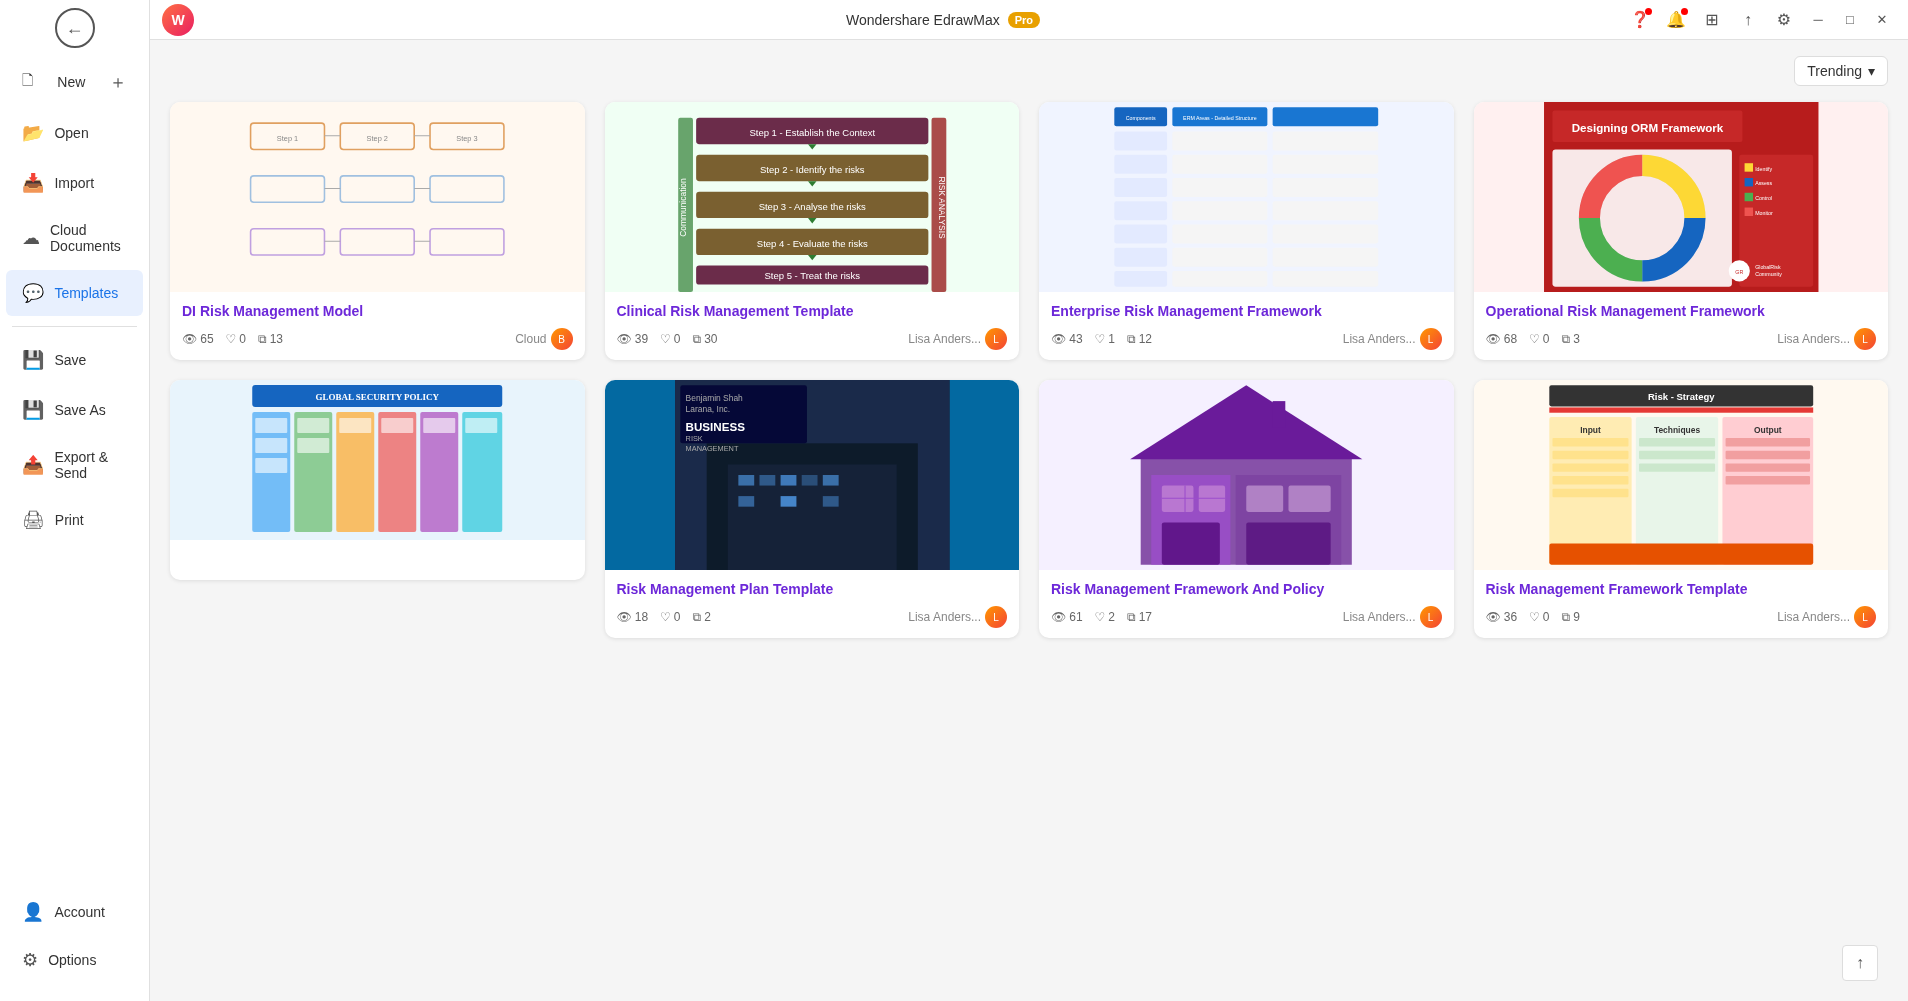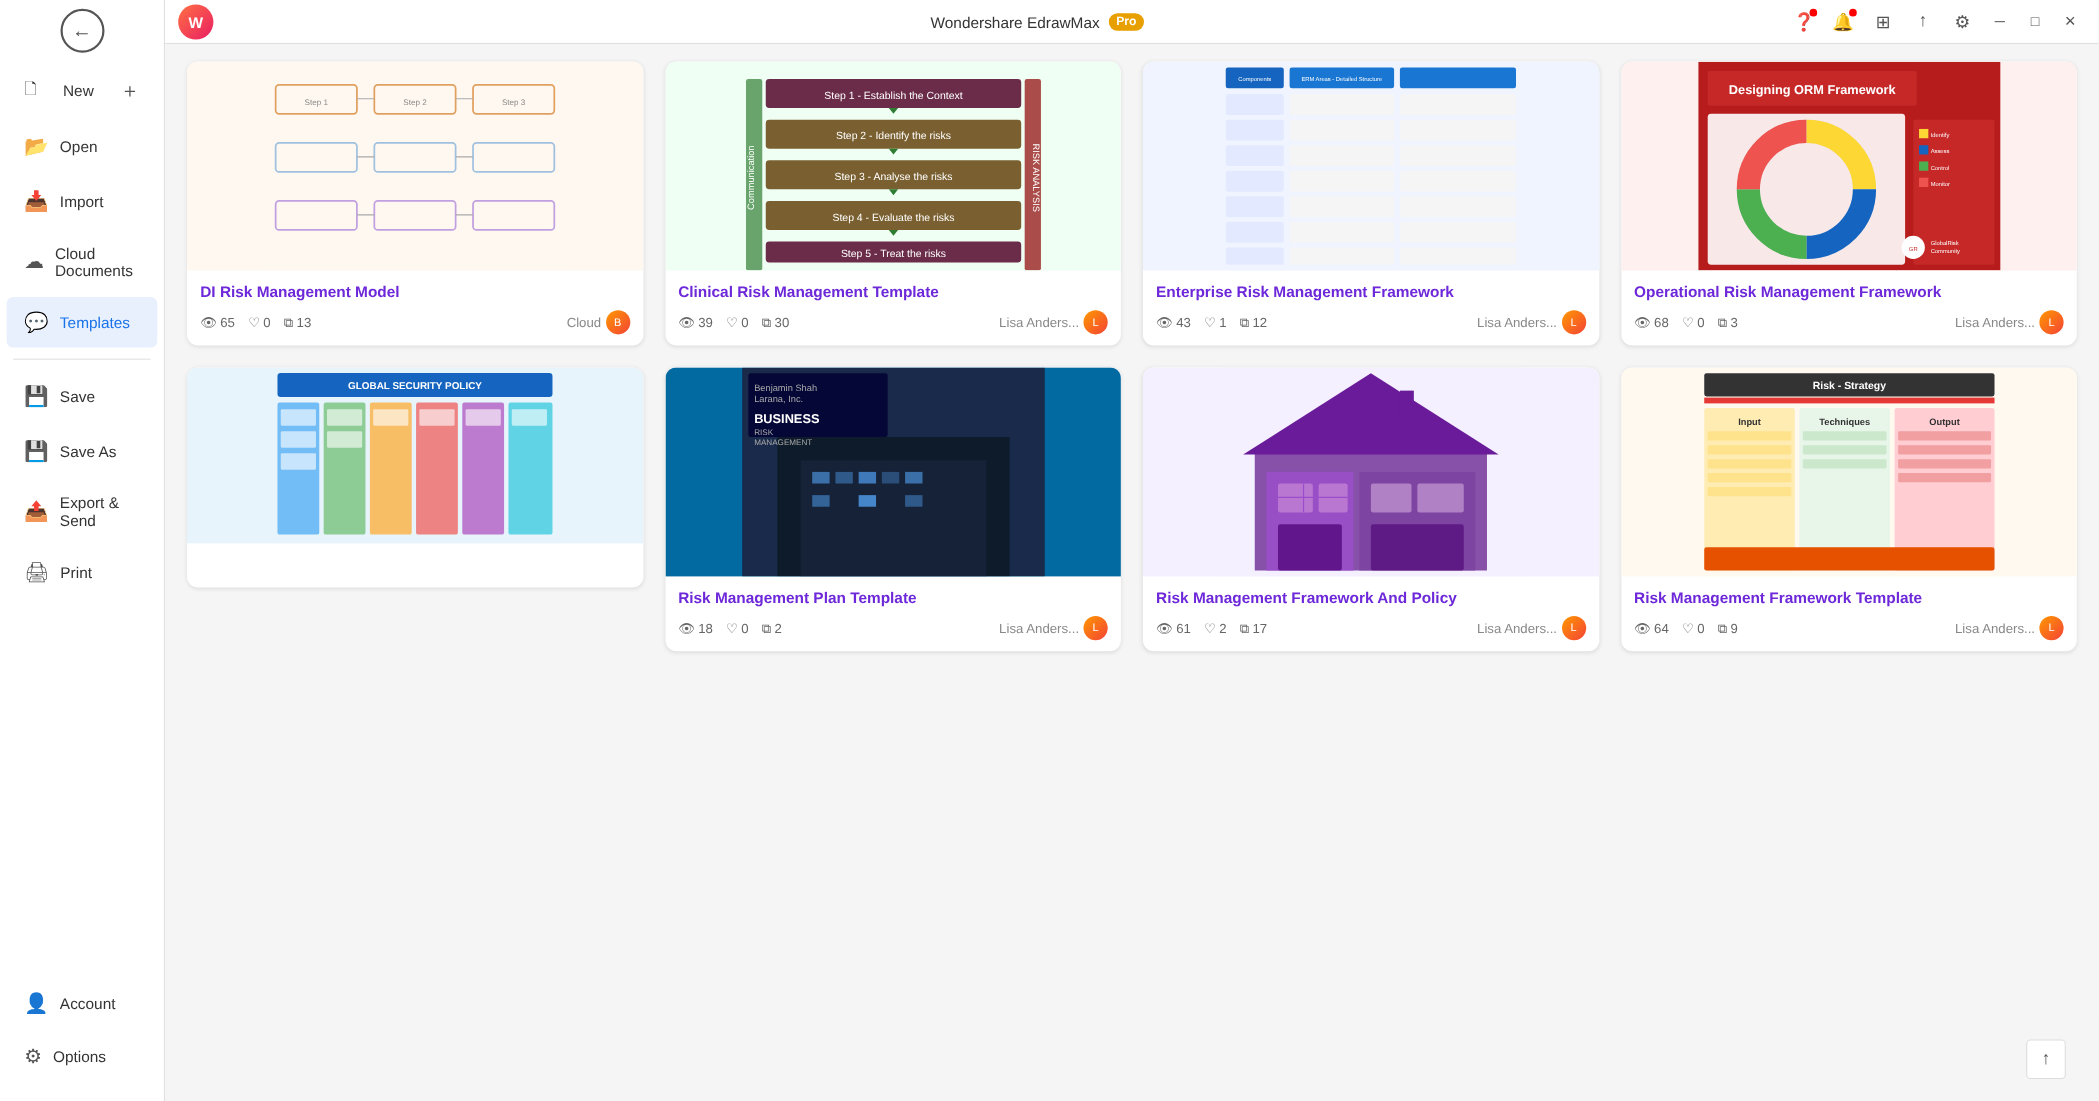--- a/index.html
+++ b/index.html
@@ -359,20 +359,26 @@
       </div>
       <div class="win-btn">─</div>
       <div class="win-btn">□</div>
       <div class="win-btn close">✕</div>
     </div>
   </div>
 
   <div class="content-wrapper">
     <div class="content">
 
+      <div class="content-topbar">
+        <div class="sort-dropdown">
+          <span>Trending</span>
+          <span>▾</span>
+        </div>
+      </div>
 
       <div class="template-grid">
 
         <div class="template-card">
           <div class="template-thumb thumb-di">
             <svg class="thumb-svg" viewBox="0 0 260 180">
               <rect width="260" height="180" fill="#fff8f0"></rect>
 
               <rect x="10" y="20" width="70" height="25" rx="3" fill="none" stroke="#e0a060" stroke-width="1.5"></rect>
               <text x="45" y="37" text-anchor="middle" font-size="7" fill="#888">Step 1</text>
@@ -541,21 +547,21 @@
               <span class="meta-item">♡ <span>0</span></span>
               <span class="meta-item">⧉ <span>3</span></span>
               <span class="meta-author">
                 <span>Lisa Anders...</span>
                 <div class="author-avatar">L</div>
               </span>
             </div>
           </div>
         </div>
 
-        <div class="template-card" style="height:200px; overflow:hidden;">
+        <div class="template-card" style="height:200px; overflow:hidden;font-family:Liberation Serif, serif;">
           <div class="template-thumb" style="height:160px; background:#e8f4fc;">
             <svg class="thumb-svg" viewBox="0 0 260 160">
               <rect width="260" height="160" fill="#e8f4fc"></rect>
 
               <rect x="5" y="5" width="250" height="22" rx="3" fill="#1565c0"></rect>
               <text x="130" y="20" text-anchor="middle" font-size="9" fill="white" font-weight="bold">GLOBAL SECURITY POLICY</text>
 
               <rect x="5" y="32" width="38" height="120" rx="2" fill="#42a5f5" opacity="0.7"></rect>
               <rect x="47" y="32" width="38" height="120" rx="2" fill="#66bb6a" opacity="0.7"></rect>
               <rect x="89" y="32" width="38" height="120" rx="2" fill="#ffa726" opacity="0.7"></rect>
@@ -685,21 +691,21 @@
               <rect x="172" y="67" width="80" height="8" rx="1" fill="#ef9a9a" opacity="0.9"></rect>
               <rect x="172" y="79" width="80" height="8" rx="1" fill="#ef9a9a" opacity="0.9"></rect>
               <rect x="172" y="91" width="80" height="8" rx="1" fill="#ef9a9a" opacity="0.9"></rect>
 
               <rect x="5" y="155" width="250" height="20" rx="2" fill="#e65100"></rect>
             </svg>
           </div>
           <div class="template-info">
             <div class="template-title">Risk Management Framework Template</div>
             <div class="template-meta">
-              <span class="meta-item">👁 <span>64</span></span>
+              <span class="meta-item">👁 <span>36</span></span>
               <span class="meta-item">♡ <span>0</span></span>
               <span class="meta-item">⧉ <span>9</span></span>
               <span class="meta-author">
                 <span>Lisa Anders...</span>
                 <div class="author-avatar">L</div>
               </span>
             </div>
           </div>
         </div>
 

